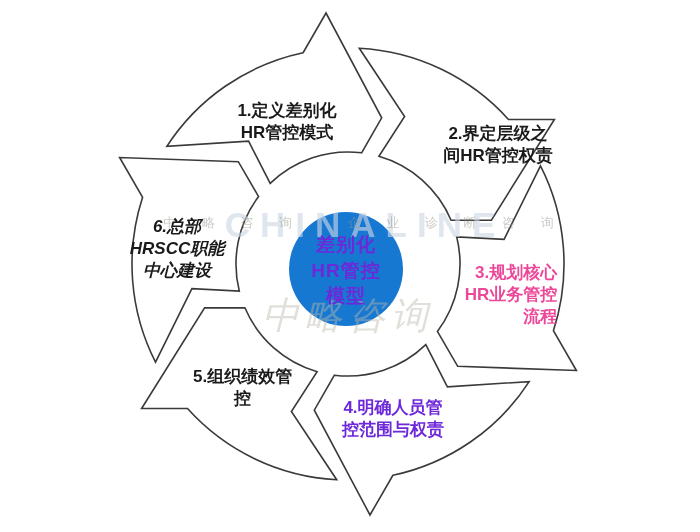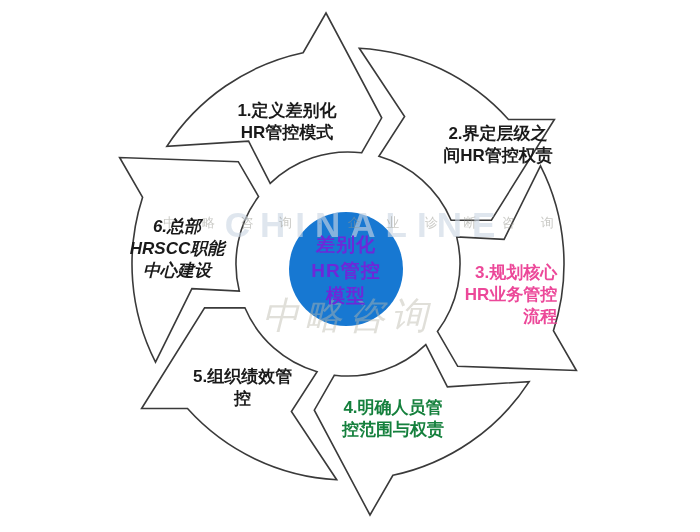--- a/index.html
+++ b/index.html
@@ -66,21 +66,21 @@
   <div class="wm wm-tagline">中 略 咨 询 · 企 业 诊 断 咨 询</div>
   <div class="wm wm-company">中略咨询</div>
 
   <div class="step-label s1" style="color: rgb(26, 26, 26);">1.定义差别化
 HR管控模式</div>
   <div class="step-label s2" style="color: rgb(26, 26, 26); margin-left: 46px;">2.界定层级之
 间HR管控权责</div>
   <div class="step-label s3" style="color: #ec4899; text-align: right;">3.规划核心
 HR业务管控
 流程</div>
-  <div class="step-label s4" style="color: #15803d;">4.明确人员管
+  <div class="step-label s4" style="color: #6d28d9;">4.明确人员管
 控范围与权责</div>
   <div class="step-label s5" style="color: rgb(26, 26, 26);">5.组织绩效管
 控</div>
   <div class="step-label s6" style="color: rgb(26, 26, 26); font-style: italic;">6.总部
 HRSCC职能
 中心建设</div>
 
   <div class="center-label" style="color: #6d28d9;">差别化
 HR管控
 模型</div>

